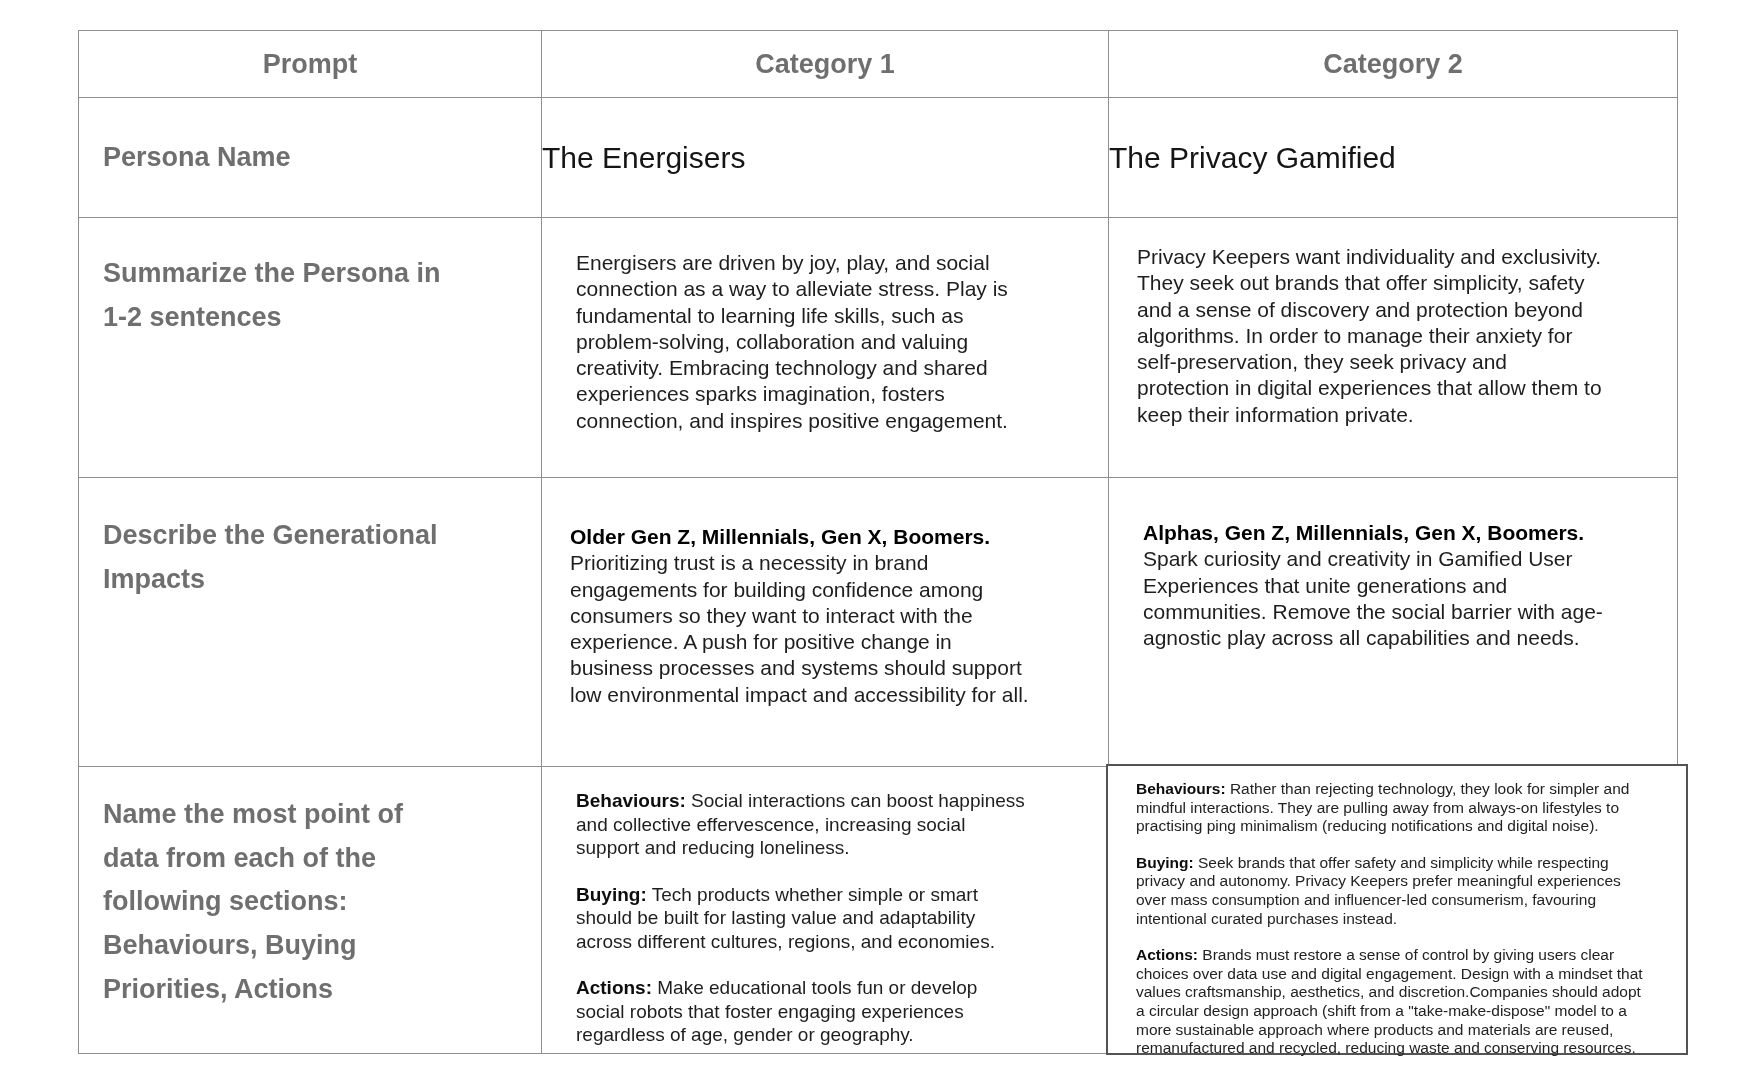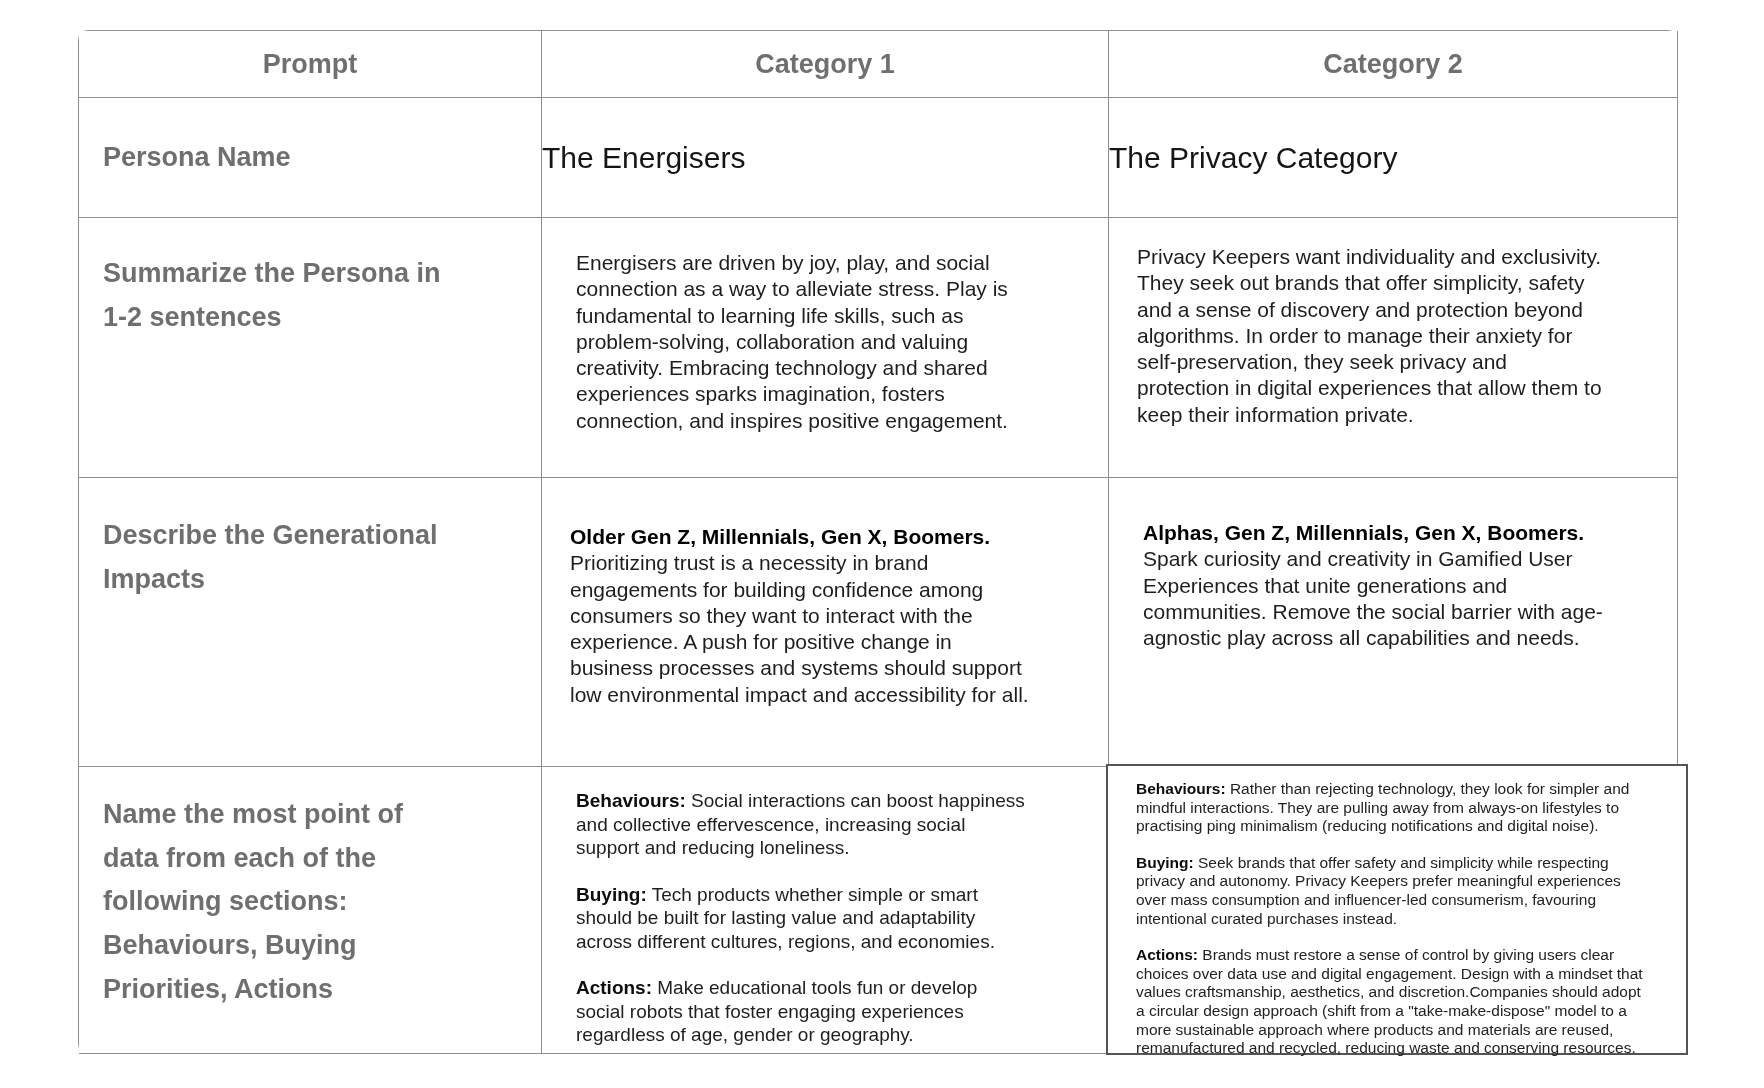--- a/index.html
+++ b/index.html
@@ -7,21 +7,20 @@
     position:relative; width:1764px; height:1088px; background:#ffffff; overflow:hidden;
     font-family:"Liberation Sans", sans-serif;
   }
   .table {
     position:absolute; left:78px; top:30px;
     display:grid;
     grid-template-columns:463px 567px 569px;
     grid-template-rows:67px 120px 260px 289px 287px;
     border-top:1.5px solid #8f8f8f;
     border-left:1.5px solid #8f8f8f;
-    border-radius:10px;
   }
   .cell {
     box-sizing:border-box;
     border-right:1.5px solid #8f8f8f;
     border-bottom:1.5px solid #8f8f8f;
     background:#ffffff;
   }
   .hdr {
     display:flex; align-items:center; justify-content:center;
     font-weight:bold; font-size:27px; color:#6f6f6f;
@@ -74,21 +73,21 @@
       <span>Category 2</span>
     </div>
 
     <div class="cell prompt-cell vcenter">
       <span class="prompt-text">Persona Name</span>
     </div>
     <div class="cell name-cell">
       <span>The Energisers</span>
     </div>
     <div class="cell name-cell">
-      <span>The Privacy Category</span>
+      <span>The Privacy Gamified</span>
     </div>
 
     <div class="cell prompt-cell pad-sum">
       <div class="prompt-text">Summarize the Persona in 1-2 sentences</div>
     </div>
     <div class="cell body-cell sum1">
       <span>Energisers are driven by joy, play, and social connection as a way to alleviate stress. Play is fundamental to learning life skills, such as problem-solving, collaboration and valuing creativity. Embracing technology and shared experiences sparks imagination, fosters connection, and inspires positive engagement.</span>
     </div>
     <div class="cell body-cell sum2">
       <span>Privacy Keepers want individuality and exclusivity. They seek out brands that offer simplicity, safety and a sense of discovery and protection beyond algorithms. In order to manage their anxiety for self-preservation, they seek privacy and protection in digital experiences that allow them to keep their information private.</span>

